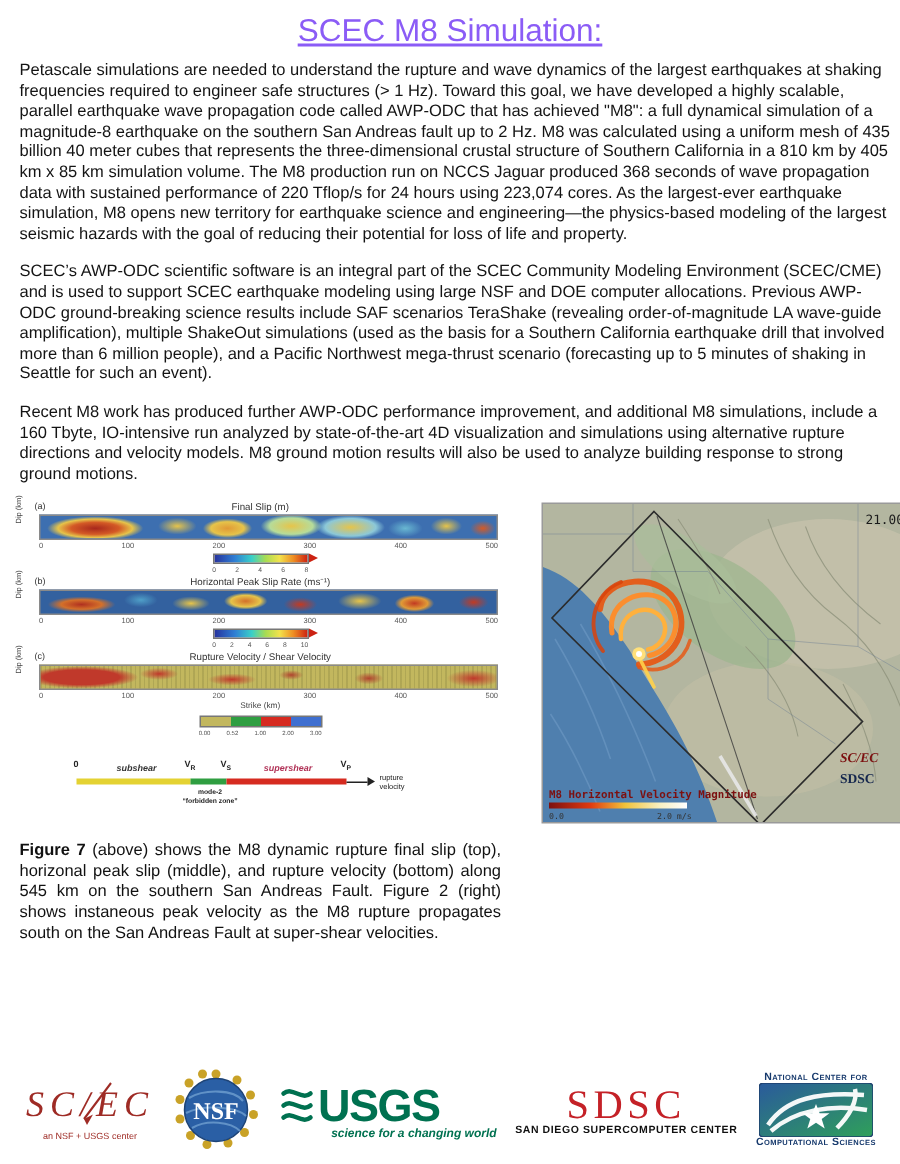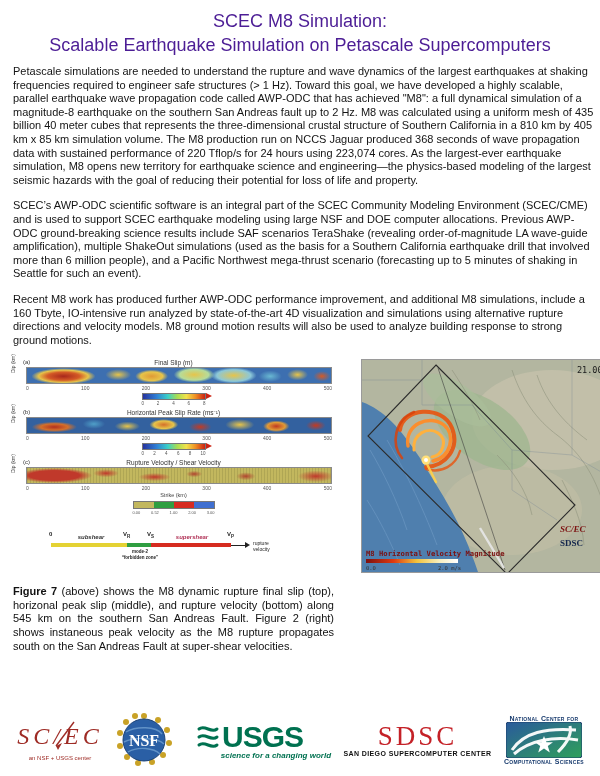--- a/index.html
+++ b/index.html
@@ -1,20 +1,20 @@
 <!DOCTYPE html>
 <html><head>
 <meta charset="utf-8">
 <style>
   html,body{margin:0;padding:0;background:#e8e8e8;}
   .page{position:relative;width:600px;height:776px;background:#ffffff;margin:0 auto;
         font-family:"Liberation Sans",sans-serif;color:#111;overflow:hidden;}
   
   .titles{text-align:center;padding-top:9px;}
-  .title-line{font-size:18px;line-height:24px;color:#4c1d95;font-weight:400;}
+  .title-line{font-size:21px;line-height:24px;color:#8b5cf6;font-weight:400;text-decoration:underline;}
   
   .content{padding:8px 3px 0 13px;font-size:11px;line-height:13.6px;color:#141414;}
   .content p{margin:0 0 12px 0;}
   
   .figrow{display:flex;padding:0 13px;gap:27px;margin-top:2px;}
   .leftcol{width:321px;flex:0 0 321px;}
   .rightcol{width:253px;flex:0 0 253px;}
   
   .panel{position:relative;margin-bottom:3px;}
   .ptitle{text-align:center;font-size:6.5px;color:#333;line-height:8px;}
@@ -87,21 +87,20 @@
   .sdsc-sub{font-size:7px;font-weight:bold;color:#111;letter-spacing:0.4px;margin-top:1px;font-stretch:condensed;}
   .nccs-top,.nccs-bottom{font-size:7px;font-variant:small-caps;font-weight:bold;color:#173a6d;letter-spacing:0.3px;}
 </style>
 </head>
 <body>
 
 <div class="page">
 
   <div class="titles">
     <div class="title-line">SCEC M8 Simulation:</div>
-    <div class="title-line">Scalable Earthquake Simulation on Petascale Supercomputers</div>
   </div>
 
   <div class="content">
     <p>Petascale simulations are needed to understand the rupture and wave dynamics of the largest earthquakes at shaking frequencies required to engineer safe structures (&gt; 1 Hz). Toward this goal, we have developed a highly scalable, parallel earthquake wave propagation code called AWP-ODC that has achieved "M8": a full dynamical simulation of a magnitude-8 earthquake on the southern San Andreas fault up to 2 Hz. M8 was calculated using a uniform mesh of 435 billion 40 meter cubes that represents the three-dimensional crustal structure of Southern California in a 810 km by 405 km x 85 km simulation volume. The M8 production run on NCCS Jaguar produced 368 seconds of wave propagation data with sustained performance of 220 Tflop/s for 24 hours using 223,074 cores. As the largest-ever earthquake simulation, M8 opens new territory for earthquake science and engineering—the physics-based modeling of the largest seismic hazards with the goal of reducing their potential for loss of life and property.</p>
     <p>SCEC’s AWP-ODC scientific software is an integral part of the SCEC Community Modeling Environment (SCEC/CME) and is used to support SCEC earthquake modeling using large NSF and DOE computer allocations. Previous AWP-ODC ground-breaking science results include SAF scenarios TeraShake (revealing order-of-magnitude LA wave-guide amplification), multiple ShakeOut simulations (used as the basis for a Southern California earthquake drill that involved more than 6 million people), and a Pacific Northwest mega-thrust scenario (forecasting up to 5 minutes of shaking in Seattle for such an event).</p>
     <p>Recent M8 work has produced further AWP-ODC performance improvement, and additional M8 simulations, include a 160 Tbyte, IO-intensive run analyzed by state-of-the-art 4D visualization and simulations using alternative rupture directions and velocity models. M8 ground motion results will also be used to analyze building response to strong ground motions.</p>
   </div>
 
   <div class="figrow">
 
@@ -320,21 +319,21 @@
             <circle cx="10" cy="10" r="3"></circle>
             <circle cx="19" cy="4" r="3"></circle>
         </g>
         <circle cx="28" cy="28" r="21" fill="#2a5fa5"></circle>
         <circle cx="28" cy="28" r="21" fill="none" stroke="#1d4376" stroke-width="1"></circle>
         <path d="M10,20 C20,14 40,14 46,22 M8,30 C20,24 42,26 48,32 M12,40 C22,34 38,36 44,42" stroke="#6f9fd0" stroke-width="1.4" fill="none" opacity="0.8"></path>
         <text x="28" y="34" text-anchor="middle" font-family="Liberation Serif, serif" font-weight="bold" font-size="16" fill="#ffffff">NSF</text>
       </svg>
     </div>
 
-    <div class="logo" style="align-items:center;">
+    <div class="logo" style="align-items:flex-start;">
       <svg width="126" height="30" viewBox="0 0 126 30">
         <g stroke="#007150" stroke-width="3" fill="none" stroke-linecap="round">
           <path d="M4,8 C10,3 16,13 22,8"></path>
           <path d="M4,16 C10,11 16,21 22,16"></path>
           <path d="M4,24 C10,19 16,29 22,24"></path>
         </g>
         <text x="27" y="26" font-family="Liberation Sans, sans-serif" font-weight="bold" font-size="30" fill="#007150" letter-spacing="-1">USGS</text>
       </svg>
       <div class="usgs-tag">science for a changing world</div>
     </div>

